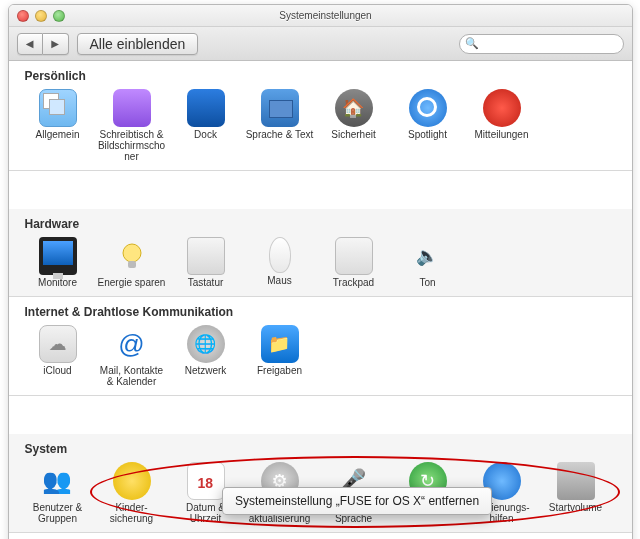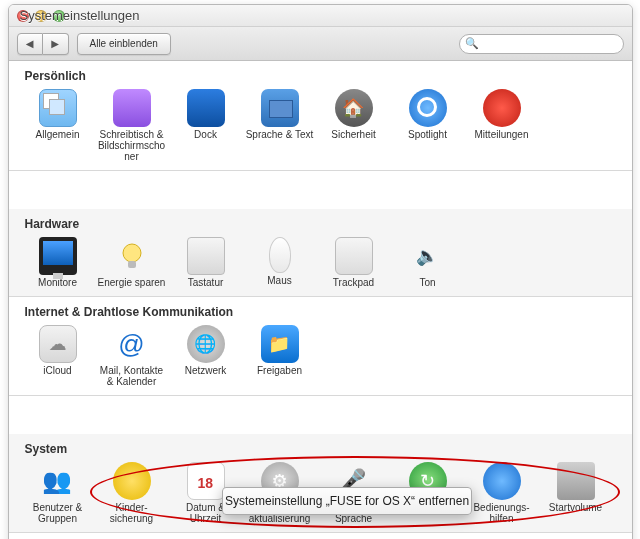--- a/index.html
+++ b/index.html
@@ -27,38 +27,38 @@
     border-bottom: 1px solid #d0d0d0;
     display: flex;
     align-items: center;
     position: relative;
   }
   .traffic { display:flex; gap:6px; margin-left:8px; }
   .tl { width:12px; height:12px; border-radius:50%; border:1px solid rgba(0,0,0,0.2); }
   .tl.red{background:radial-gradient(circle at 40% 35%,#ff8a80,#e33e3e);}
   .tl.yel{background:radial-gradient(circle at 40% 35%,#ffe083,#e6b43c);}
   .tl.grn{background:radial-gradient(circle at 40% 35%,#a8e6a1,#58b94c);}
-  .title { position:absolute; left:11px; right:0; font-size:13px; color:#444; text-shadow:0 1px 0 #fff; pointer-events:none;}
+  .title { position:absolute; left:11px; right:0; text-align:center; font-size:10px; color:#444; text-shadow:0 1px 0 #fff; pointer-events:none;}
   .toolbar {
     height:34px;
     background: linear-gradient(#eeeeee,#dcdcdc);
     border-bottom:1px solid #bfbfbf;
     display:flex; align-items:center; padding:0 8px; gap:8px;
   }
   .navbtn, .pillbtn {
     height:22px; border:1px solid #a8a8a8; border-radius:4px;
     background:linear-gradient(#fdfdfd,#e2e2e2);
     box-shadow:0 1px 0 #fff inset, 0 1px 1px rgba(0,0,0,0.08);
     display:flex; align-items:center; justify-content:center;
   }
   .navgroup{display:flex;}
   .navgroup .navbtn{width:26px;}
   .navgroup .navbtn:first-child{border-top-right-radius:0;border-bottom-right-radius:0;}
   .navgroup .navbtn:last-child{border-top-left-radius:0;border-bottom-left-radius:0;border-left:none;}
-  .pillbtn{padding:0 12px; font-size:10px; color:#333;}
+  .pillbtn{padding:0 12px; font-size:14px; color:#333;}
   .arrow{font-size:10px;color:#555;}
   .spacer{flex:1;}
   .search {
     width:165px; height:20px; border:1px solid #b0b0b0; border-radius:10px;
     background:#fff; display:flex; align-items:center; padding:0 6px; gap:4px;
   }
   .search input{border:none;outline:none;font-size:11px;flex:1;background:transparent;}
   .mag{color:#888;font-size:11px;}
 
   .section {
@@ -128,21 +128,21 @@
   .ic-ntfs{background:linear-gradient(#c8d4e6,#8a9ab8);border-radius:4px;}
   .ntfs-badge{position:absolute;top:-4px;left:18px;background:#000;color:#fff;font-size:7px;font-weight:bold;padding:1px 3px;}
 
   .context-menu{
     position:absolute; z-index:10;
     background:linear-gradient(#fdfdfd,#f0f0f0);
     border:1px solid #aaa; border-radius:4px;
     box-shadow:0 4px 14px rgba(0,0,0,0.3);
     padding:3px 0;
   }
-  .context-menu-item{padding:3px 2px;font-size:12px;color:#222;white-space:nowrap;}
+  .context-menu-item{padding:3px 12px;font-size:12px;color:#222;white-space:nowrap;}
   .ellipse{
     position:absolute;z-index:5;border:2px solid #c00;border-radius:50%;
     pointer-events:none;
   }
 </style>
 </head>
 <body>
 
 <div class="window">
 

